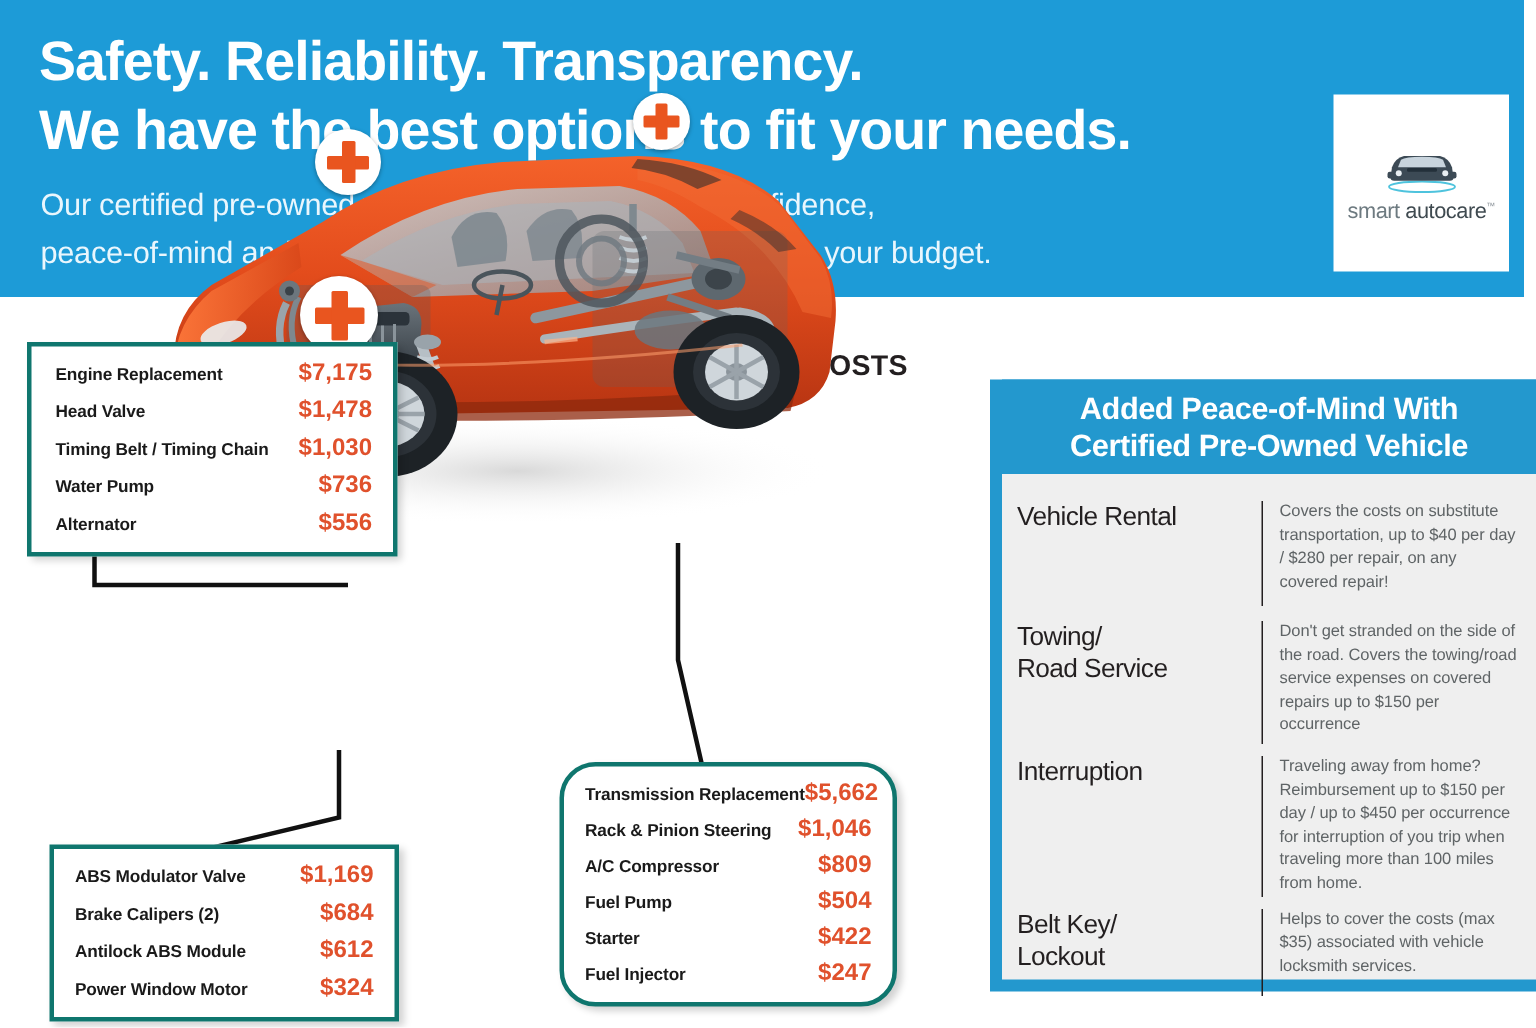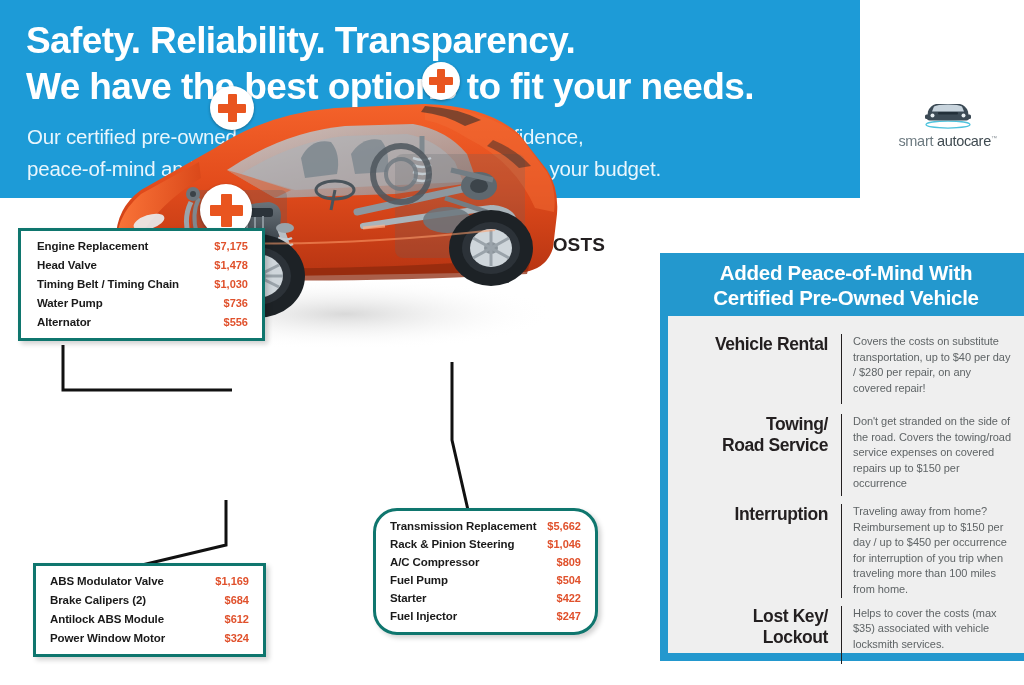--- a/index.html
+++ b/index.html
@@ -6,21 +6,21 @@
   html, body {
     width: 1024px; height: 685px;
     background: #ffffff;
     font-family: "Liberation Sans", sans-serif;
     overflow: hidden;
   }
   #page { position: relative; width: 1024px; height: 685px; background: #fff; }
 
   
   .header {
-    position: absolute; left: 0; top: 0; width: 860px; height: 198px;
+    position: absolute; left: 0; top: 0; width: 1016px; height: 198px;
     background: #1d9bd7;
     text-align: right;
   }
   .hdr-line1, .hdr-line2 {
     position: absolute; left: 26px;
     color: #ffffff; font-weight: bold; letter-spacing: -0.6px;
     font-family: "Liberation Sans", sans-serif;
   }
   .hdr-line1 { top: 20px; font-size: 37px; }
   .hdr-line2 { top: 66px; font-size: 37px; }
@@ -71,21 +71,21 @@
   
   .connectors { position:absolute; left:0; top:0; width:1024px; height:685px; pointer-events:none; }
 
   
   .cost-box {
     position: absolute; background: #ffffff; border: 3px solid #0f766e;
     box-shadow: 3px 3px 5px rgba(0,0,0,.18);
   }
   .cost-row { display: flex; justify-content: space-between; align-items: baseline; }
   .cost-label { font-size: 11.5px; font-weight: bold; color: #1a1a1a; letter-spacing: -0.1px; white-space: nowrap; }
-  .cost-value { font-size: 11px; font-weight: bold; color: #e0512c; white-space: nowrap; }
+  .cost-value { font-size: 16px; font-weight: bold; color: #e0512c; white-space: nowrap; }
 
   #box-engine { left: 18px; top: 228px; width: 247px; padding: 9px 14px 10px 16px; }
   #box-engine .cost-row { margin-bottom: 7px; }
   #box-engine .cost-row:last-child { margin-bottom: 0; }
 
   #box-abs { left: 33px; top: 563px; width: 233px; padding: 9px 14px 10px 14px; }
   #box-abs .cost-row { margin-bottom: 7px; }
   #box-abs .cost-row:last-child { margin-bottom: 0; }
 
   #box-trans { left: 373px; top: 508px; width: 225px; padding: 9px 14px 10px 14px; border-radius: 24px; }
@@ -98,22 +98,22 @@
     background: #2398ce; padding: 0 8px 8px 8px;
   }
   .rp-header {
     height: 63px; display:flex; flex-direction: column;
     align-items:center; justify-content:center; background: #2398ce;
   }
   .rp-header-line { color:#ffffff; font-size: 20.5px; font-weight: bold; letter-spacing: -0.3px; line-height: 1.22; }
   .rp-body { background: #efefef; width: 100%; height: 337px; padding: 8px 12px 8px 10px; }
   .rp-row { display: flex; align-items: flex-start; }
   .rp-term {
-    width: 163px; text-align: right; padding-right: 13px;
-    font-size: 17.5px; font-weight: bold; color: #231f20; line-height: 1.22;
+    width: 163px; text-align: left; padding-right: 13px;
+    font-size: 17.5px; font-weight: normal; color: #231f20; line-height: 1.22;
     letter-spacing: -0.4px;
   }
   .rp-divider { width: 1px; background: #231f20; align-self: stretch; }
   .rp-desc {
     flex: 1; padding-left: 11px; font-size: 11px; color: #5f6466; line-height: 1.42;
     letter-spacing: -0.05px;
   }
   #rp-row-0 { margin-top: 10px; min-height: 70px; }
   #rp-row-1 { margin-top: 10px; min-height: 82px; }
   #rp-row-2 { margin-top: 8px; min-height: 88px; }
@@ -404,21 +404,21 @@
       <div class="rp-row" id="rp-row-2">
         <div class="rp-term">
           <div>Interruption</div>
         </div>
         <div class="rp-divider"></div>
         <div class="rp-desc">Traveling away from home? Reimbursement up to $150 per day / up to $450 per occurrence for interruption of you trip when traveling more than 100 miles from home.</div>
       </div>
 
       <div class="rp-row" id="rp-row-3">
         <div class="rp-term">
-          <div>Lost Key/</div>
+          <div>Belt Key/</div>
           <div>Lockout</div>
         </div>
         <div class="rp-divider"></div>
         <div class="rp-desc">Helps to cover the costs (max $35) associated with vehicle locksmith services.</div>
       </div>
 
     </div>
   </div>
 
 </div>

